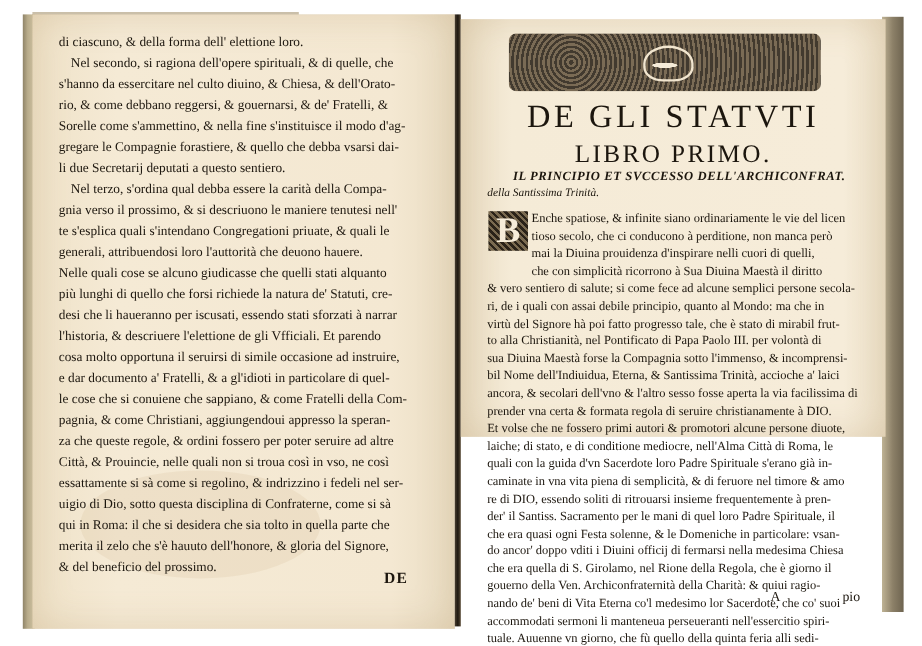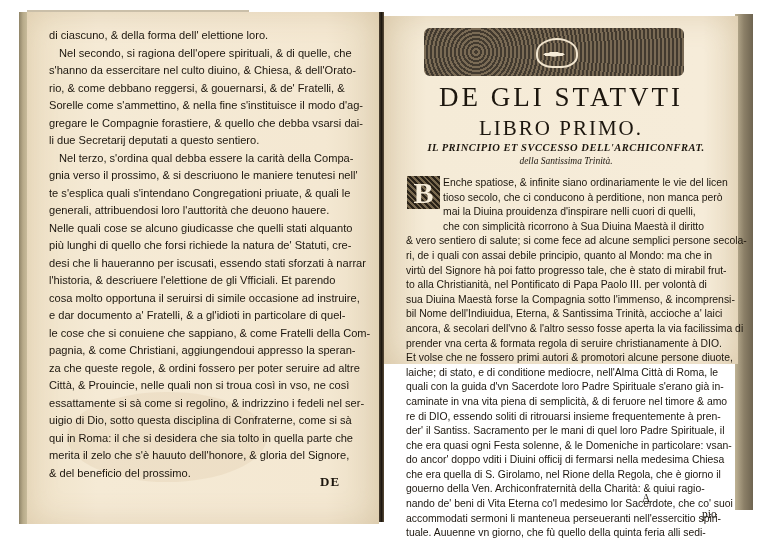--- a/index.html
+++ b/index.html
@@ -27,21 +27,21 @@
   .gutter {
     position:absolute; left:379px; top:12px; width:5px; height:510px;
     background:linear-gradient(90deg,#4a3f30,#1e1810 50%,#5a4c38);
   }
   .top-strip {
     position:absolute; left:27px; top:10px; width:222px; height:5px;
     background:#b3a484; opacity:0.7;
   }
   .text-block {
     position:absolute; color:#1c160e;
-    font-family:Liberation Sans, sans-serif;
+    font-family:Liberation Serif, serif;
   }
   .left .text-block { left:22px; top:15px; width:320px; font-size:11.1px; line-height:17.5px; }
   .line { white-space:nowrap; display:block; text-align:justify; }
   .indent { padding-left:10px; }
   .catchword-left { position:absolute; left:293px; top:462px; font-size:13px; font-weight:bold; letter-spacing:1px; color:#1c160e; font-family:"Liberation Serif",serif; }
   .ornament {
     position:absolute; left:40px; top:12px; width:260px; height:48px;
     background:
       radial-gradient(ellipse at 50% 55%, #f6ecd9 0 10px, transparent 11px),
       repeating-radial-gradient(circle at 20% 50%, #2a2218 0 2px, #6a5a44 2px 4px),
@@ -59,34 +59,34 @@
   }
   .title-sub {
     position:absolute; left:0; width:354px; top:100px; text-align:center;
     font-family:"Liberation Serif",serif; font-size:21px; letter-spacing:2px; color:#1c160e;
   }
   .title-chapter {
     position:absolute; left:22px; width:320px; top:126px; text-align:center;
     font-family:"Liberation Serif",serif; font-style:italic; font-weight:bold; font-size:10.5px; letter-spacing:0.5px; color:#1c160e;
   }
   .title-chapter2 {
-    position:absolute; left:22px; width:320px; top:140px; text-align:center;
+    position:absolute; left:22px; width:320px; top:140px; text-align:left;
     font-family:"Liberation Serif",serif; font-style:italic; font-size:9.5px; color:#1c160e;
   }
   .dropcap {
     position:absolute; left:23px; top:160px; width:33px; height:33px;
     background:repeating-linear-gradient(45deg,#2a2218 0 2px,#7a6a50 2px 4px);
     color:#f6ecd9; font-family:"Liberation Serif",serif; font-weight:bold; font-size:30px;
     text-align:center; line-height:33px;
   }
   .right .text-block { left:22px; top:160px; width:320px; font-size:10.4px; line-height:14.6px; }
   .right .line.capped { padding-left:37px; }
   .sig { position:absolute; top:476px; font-size:11.5px; color:#1c160e; font-family:"Liberation Serif",serif; }
   .sig.a { left:258px; }
-  .sig.pio { left:318px;margin-top:16px; }
+  .sig.pio { left:318px; }
   .stain {
     position:absolute; border-radius:50%; background:rgba(190,160,110,0.12);
   }
 </style>
 </head>
 <body>
 
 <div class="book">
   <div class="edge-left"></div>
   <div class="edge-right"></div>

